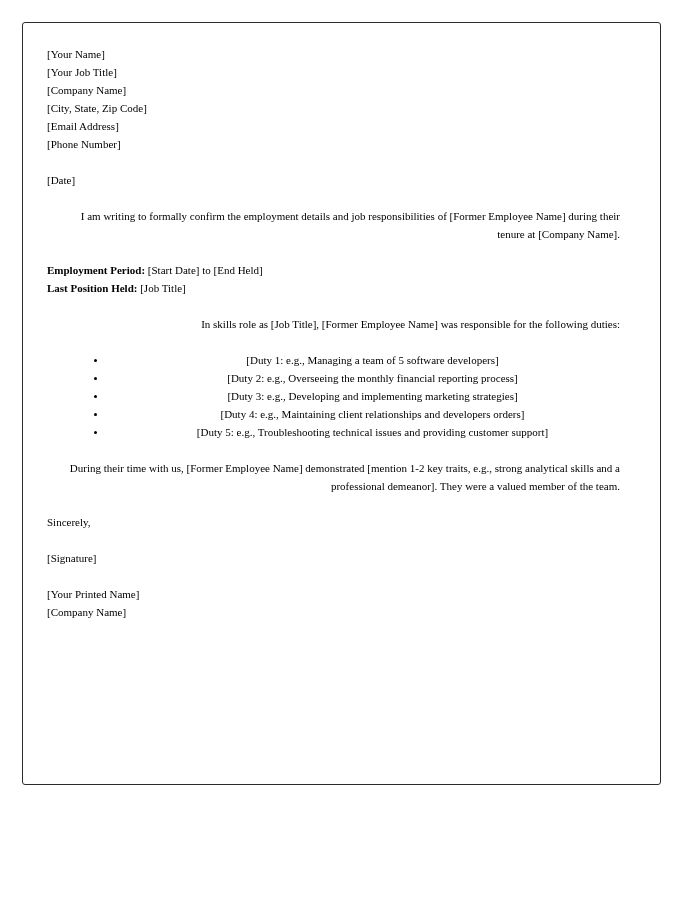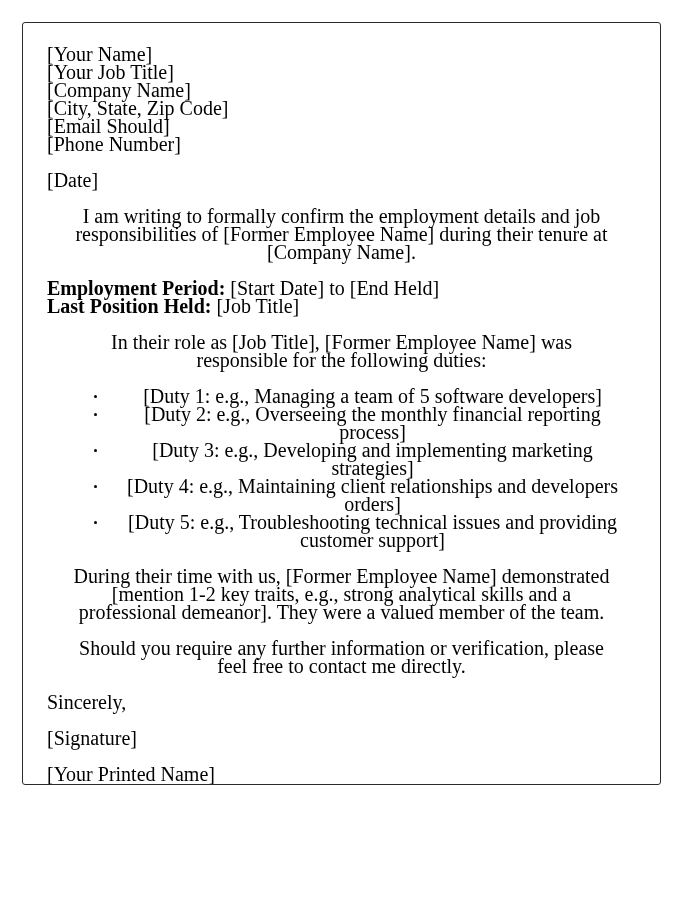--- a/index.html
+++ b/index.html
@@ -24,39 +24,39 @@
     height: 763px;
     box-sizing: border-box;
     border: 1.4px solid #2b2b2b;
     border-radius: 3px;
     background: #ffffff;
     overflow: hidden;
   }
 
   .letter-body {
     padding: 22px 24px 0 24px;
-    font-size: 20px;
+    font-size: 11px;
     line-height: 18px;
   }
 
   .block {
     margin: 0 0 18px 0;
   }
   .block:last-child {
     margin-bottom: 8px;
   }
 
   .line {
     white-space: pre-wrap;
   }
 
   .para {
     margin: 16px;
     max-width: 592px;
-    text-align: center;
+    text-align: right;
   }
 
   .label-bold {
     font-weight: bold;
     font-family: Liberation Serif, serif;
   }
 
   ul.duties-list {
     margin: 0;
     padding: 0 0 0 45px;
@@ -84,59 +84,56 @@
 <body>
 
 <div class="page-frame">
   <div class="letter-body">
 
     <div class="block">
       <div class="line">[Your Name]</div>
       <div class="line">[Your Job Title]</div>
       <div class="line">[Company Name]</div>
       <div class="line">[City, State, Zip Code]</div>
-      <div class="line">[Email Should]</div>
+      <div class="line">[Email Address]</div>
       <div class="line">[Phone Number]</div>
     </div>
 
     <div class="block">
       <div class="line">[Date]</div>
     </div>
 
 
     <div class="block">
       <p class="para">I am writing to formally confirm the employment details and job responsibilities of [Former Employee Name] during their tenure at [Company Name].</p>
     </div>
 
     <div class="block">
       <div class="line"><span class="label-bold">Employment Period:</span><span> [Start Date] to [End Held]</span></div>
       <div class="line"><span class="label-bold">Last Position Held:</span><span> [Job Title]</span></div>
     </div>
 
     <div class="block">
-      <p class="para">In their role as [Job Title], [Former Employee Name] was responsible for the following duties:</p>
+      <p class="para">In skills role as [Job Title], [Former Employee Name] was responsible for the following duties:</p>
     </div>
 
     <div class="block">
       <ul class="duties-list">
         <li>[Duty 1: e.g., Managing a team of 5 software developers]</li>
         <li>[Duty 2: e.g., Overseeing the monthly financial reporting process]</li>
         <li>[Duty 3: e.g., Developing and implementing marketing strategies]</li>
         <li>[Duty 4: e.g., Maintaining client relationships and developers orders]</li>
         <li>[Duty 5: e.g., Troubleshooting technical issues and providing customer support]</li>
       </ul>
     </div>
 
     <div class="block">
       <p class="para">During their time with us, [Former Employee Name] demonstrated [mention 1-2 key traits, e.g., strong analytical skills and a professional demeanor]. They were a valued member of the team.</p>
     </div>
 
-    <div class="block">
-      <p class="para">Should you require any further information or verification, please feel free to contact me directly.</p>
-    </div>
 
     <div class="block">
       <div class="line">Sincerely,</div>
     </div>
 
     <div class="block">
       <div class="line">[Signature]</div>
     </div>
 
     <div class="block">

